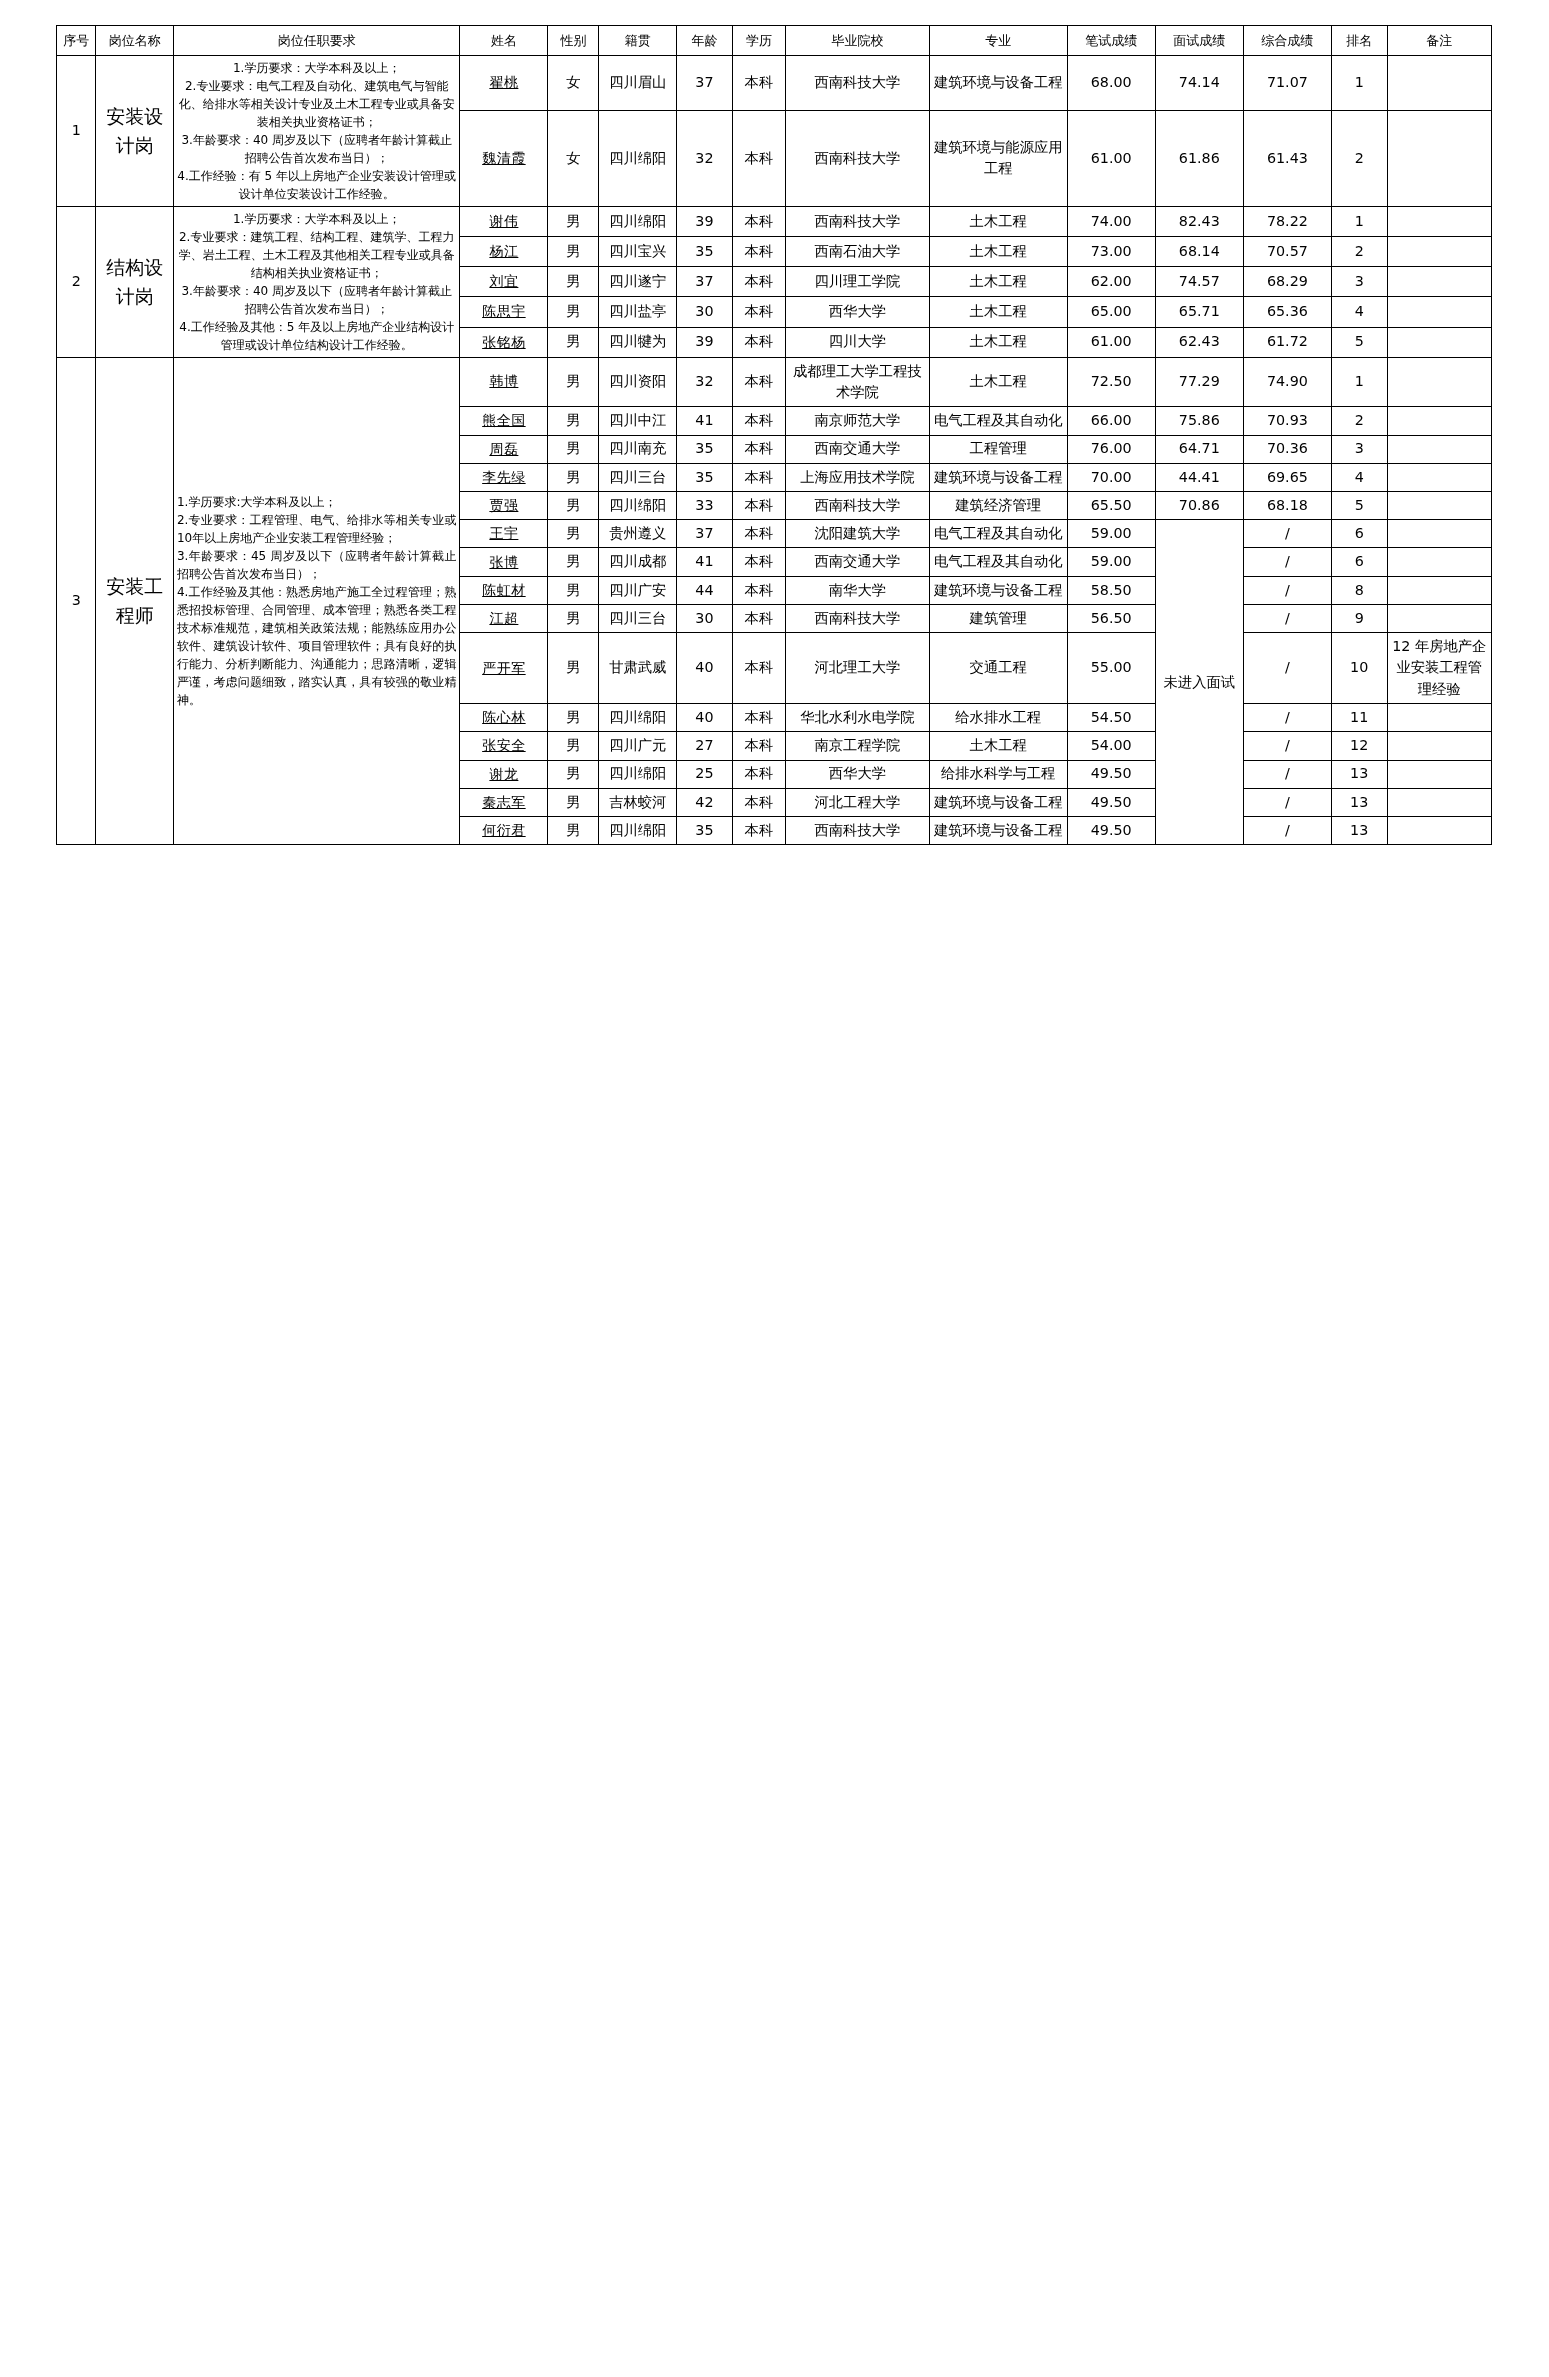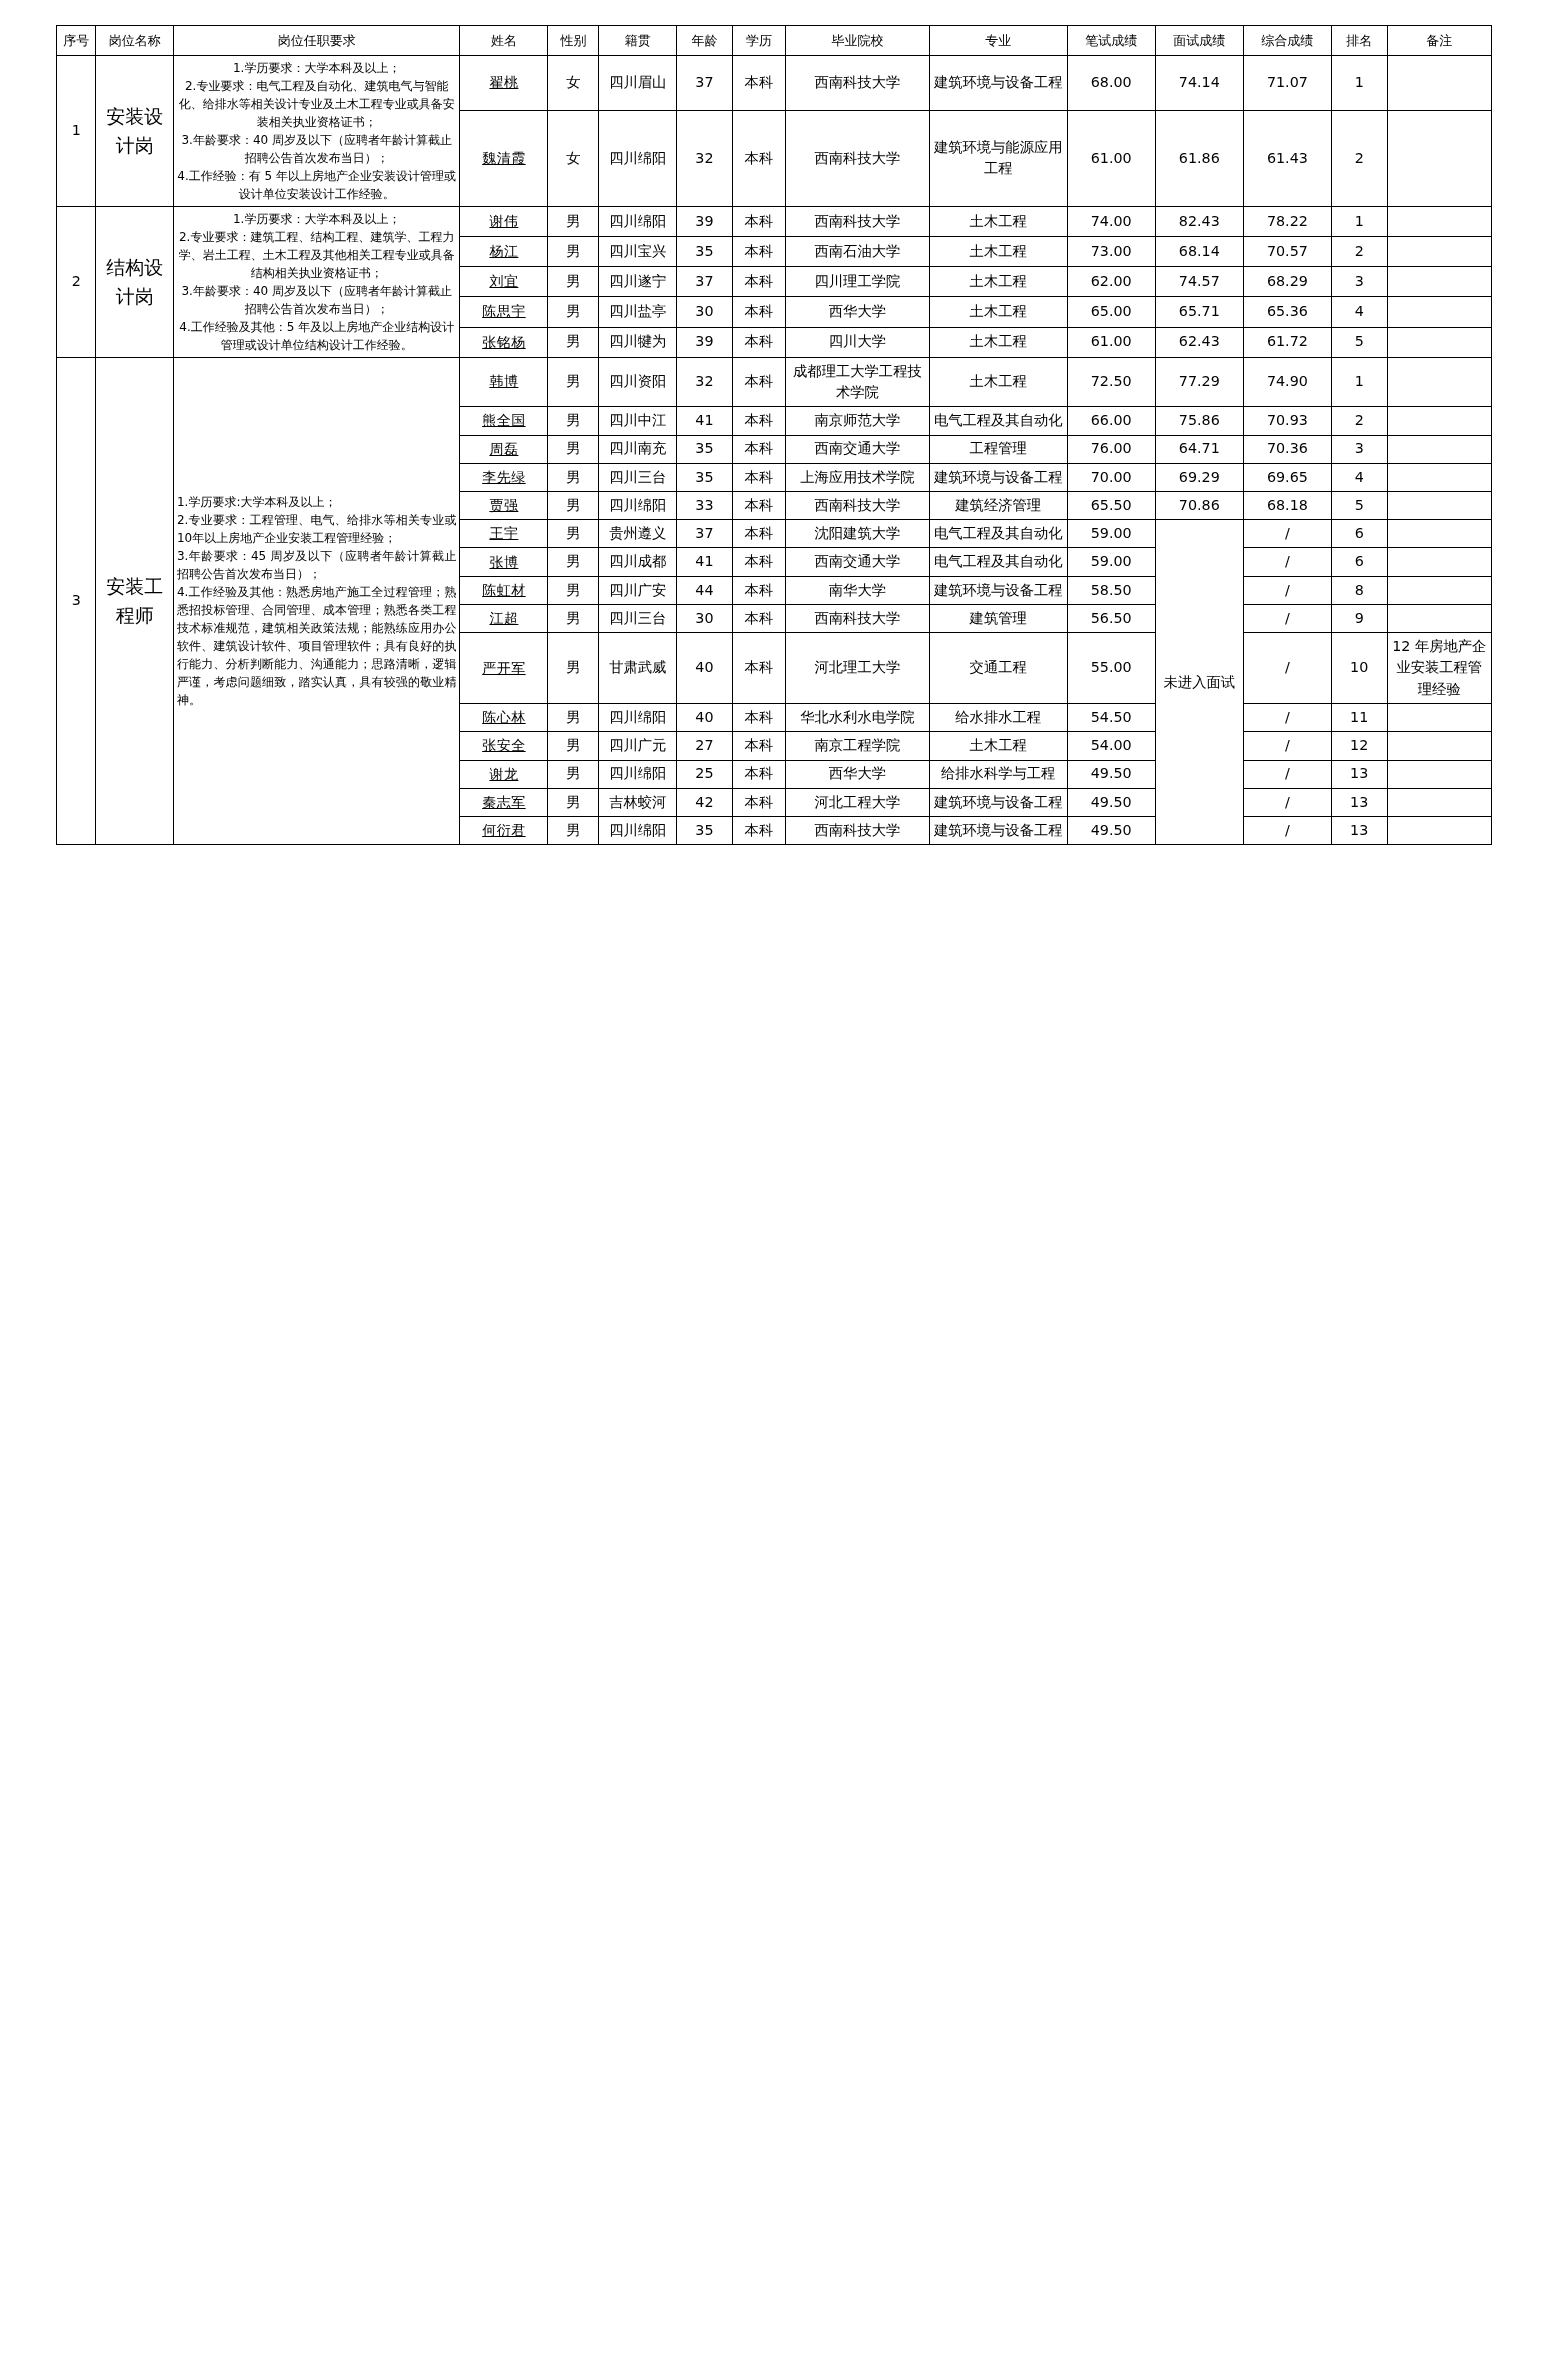--- a/index.html
+++ b/index.html
@@ -286,21 +286,21 @@
         </tr>
         <tr>
           <td class="name">李先绿</td>
           <td class="num">男</td>
           <td class="num">四川三台</td>
           <td class="num">35</td>
           <td class="num">本科</td>
           <td class="num">上海应用技术学院</td>
           <td class="num">建筑环境与设备工程</td>
           <td class="num">70.00</td>
-          <td class="num">69.29</td>
+          <td class="num">44.41</td>
           <td class="num">69.65</td>
           <td class="num">4</td>
           <td class="num"></td>
         </tr>
         <tr>
           <td class="name">贾强</td>
           <td class="num">男</td>
           <td class="num">四川绵阳</td>
           <td class="num">33</td>
           <td class="num">本科</td>

